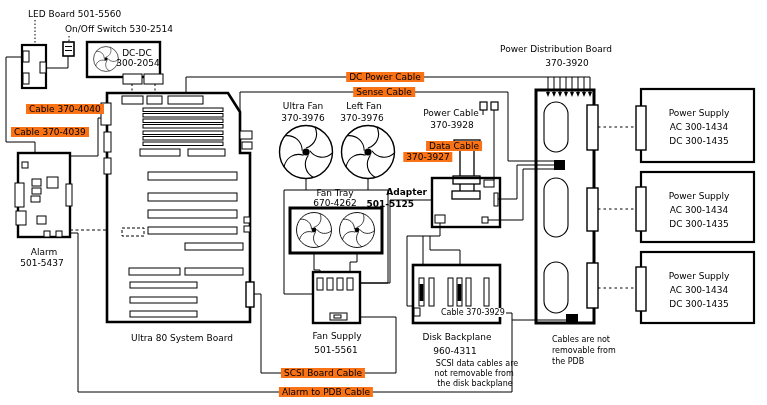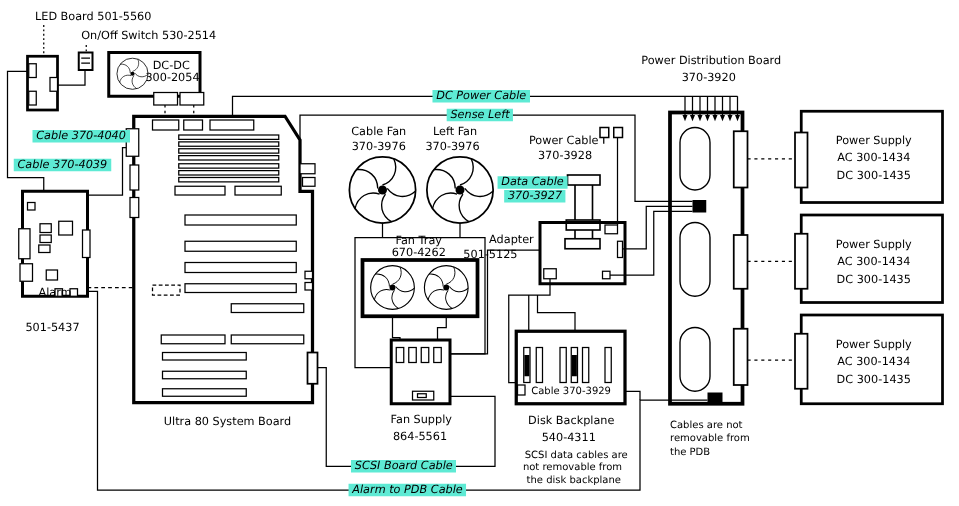--- a/index.html
+++ b/index.html
@@ -1,23 +1,23 @@
 <!DOCTYPE html>
 <html><head>
 <meta charset="utf-8">
 <style>
   html,body{margin:0;padding:0;background:#fff;}
   .canvas{position:relative;width:767px;height:405px;background:#ffffff;overflow:hidden;
           font-family:"DejaVu Sans",sans-serif;color:#000;}
   svg.wires{position:absolute;left:0;top:0;}
   .lbl{position:absolute;font:9px/1.15 "DejaVu Sans",sans-serif;white-space:nowrap;color:#000;}
-  .sm{font-size:8px;}
+  .sm{font-size:8px;margin-left:16px;}
   .ctr{transform:translateX(-50%);text-align:right;}
-  .rgt{transform:translateX(-100%);}
-  .bg{background:#5eead4;padding:0 3px;font-style:italic;}
+  .rgt{transform:translateX(-100%);font-weight:bold;}
+  .bg{background:#f97316;padding:0 3px;}
 </style>
 </head>
 <body>
 
 <div class="canvas">
 
 <svg class="wires" width="767" height="405" viewBox="0 0 767 405">
   <defs>
     <symbol id="fan" viewBox="-28 -28 56 56">
       <circle r="26.5" fill="none" stroke="#000" stroke-width="1.4"></circle>
@@ -265,51 +265,51 @@
     <rect x="636" y="267" width="10" height="44" fill="#fff" stroke="#000" stroke-width="1.4"></rect>
   </g>
 </svg>
 
 <div class="lbl" style="left:28px;top:9px">LED Board 501-5560</div>
 <div class="lbl" style="left:65px;top:24px">On/Off Switch 530-2514</div>
 <div class="lbl ctr" style="left:137px;top:48px">DC-DC</div>
 <div class="lbl ctr" style="left:138px;top:58px">300-2054</div>
 <div class="lbl bg" style="left:26px;top:104px">Cable 370-4040</div>
 <div class="lbl bg" style="left:11px;top:127px">Cable 370-4039</div>
-<div class="lbl ctr" style="left:44px;top:230px">Alarm</div>
+<div class="lbl ctr" style="left:44px;top:247px">Alarm</div>
 <div class="lbl ctr" style="left:42px;top:258px">501-5437</div>
 <div class="lbl ctr" style="left:182px;top:333px">Ultra 80 System Board</div>
 
 <div class="lbl ctr bg" style="left:385px;top:72px">DC Power Cable</div>
-<div class="lbl ctr bg" style="left:384px;top:87px">Sense Left</div>
-
-<div class="lbl ctr" style="left:303px;top:101px">Cable Fan</div>
+<div class="lbl ctr bg" style="left:384px;top:87px">Sense Cable</div>
+
+<div class="lbl ctr" style="left:303px;top:101px">Ultra Fan</div>
 <div class="lbl ctr" style="left:303px;top:113px">370-3976</div>
 <div class="lbl ctr" style="left:364px;top:101px">Left Fan</div>
 <div class="lbl ctr" style="left:362px;top:113px">370-3976</div>
 
 <div class="lbl ctr" style="left:335px;top:188px">Fan Tray</div>
 <div class="lbl ctr" style="left:335px;top:198px">670-4262</div>
 
 <div class="lbl ctr" style="left:451px;top:108px">Power Cable</div>
 <div class="lbl ctr" style="left:452px;top:120px">370-3928</div>
-<div class="lbl ctr bg" style="left:426px;top:141px">Data Cable</div>
+<div class="lbl ctr bg" style="left:454px;top:141px">Data Cable</div>
 <div class="lbl ctr bg" style="left:428px;top:152px">370-3927</div>
 
 <div class="lbl rgt" style="left:427px;top:187px">Adapter</div>
 <div class="lbl rgt" style="left:414px;top:199px">501-5125</div>
 
-<div class="lbl ctr" style="left:569px;top:44px">Power Distribution Board</div>
+<div class="lbl ctr" style="left:556px;top:44px">Power Distribution Board</div>
 <div class="lbl ctr" style="left:567px;top:58px">370-3920</div>
 
 <div class="lbl ctr" style="left:337px;top:331px">Fan Supply</div>
-<div class="lbl ctr" style="left:336px;top:345px">864-5561</div>
+<div class="lbl ctr" style="left:336px;top:345px">501-5561</div>
 
 <div class="lbl ctr" style="left:457px;top:332px">Disk  Backplane</div>
-<div class="lbl ctr" style="left:455px;top:346px">540-4311</div>
+<div class="lbl ctr" style="left:455px;top:346px">960-4311</div>
 <div class="lbl ctr sm" style="left:461px;top:359px">SCSI data cables are</div>
 <div class="lbl ctr sm" style="left:458px;top:369px">not removable from</div>
 <div class="lbl ctr sm" style="left:459px;top:379px">the disk backplane</div>
 <div class="lbl sm" style="left:424px;top:308px;background:#fff;padding:0 1px">Cable 370-3929</div>
 
 <div class="lbl ctr bg" style="left:323px;top:368px">SCSI Board Cable</div>
 <div class="lbl ctr bg" style="left:326px;top:387px">Alarm to PDB Cable</div>
 
 <div class="lbl sm" style="left:536px;top:335px">Cables are not</div>
 <div class="lbl sm" style="left:536px;top:346px">removable from</div>

